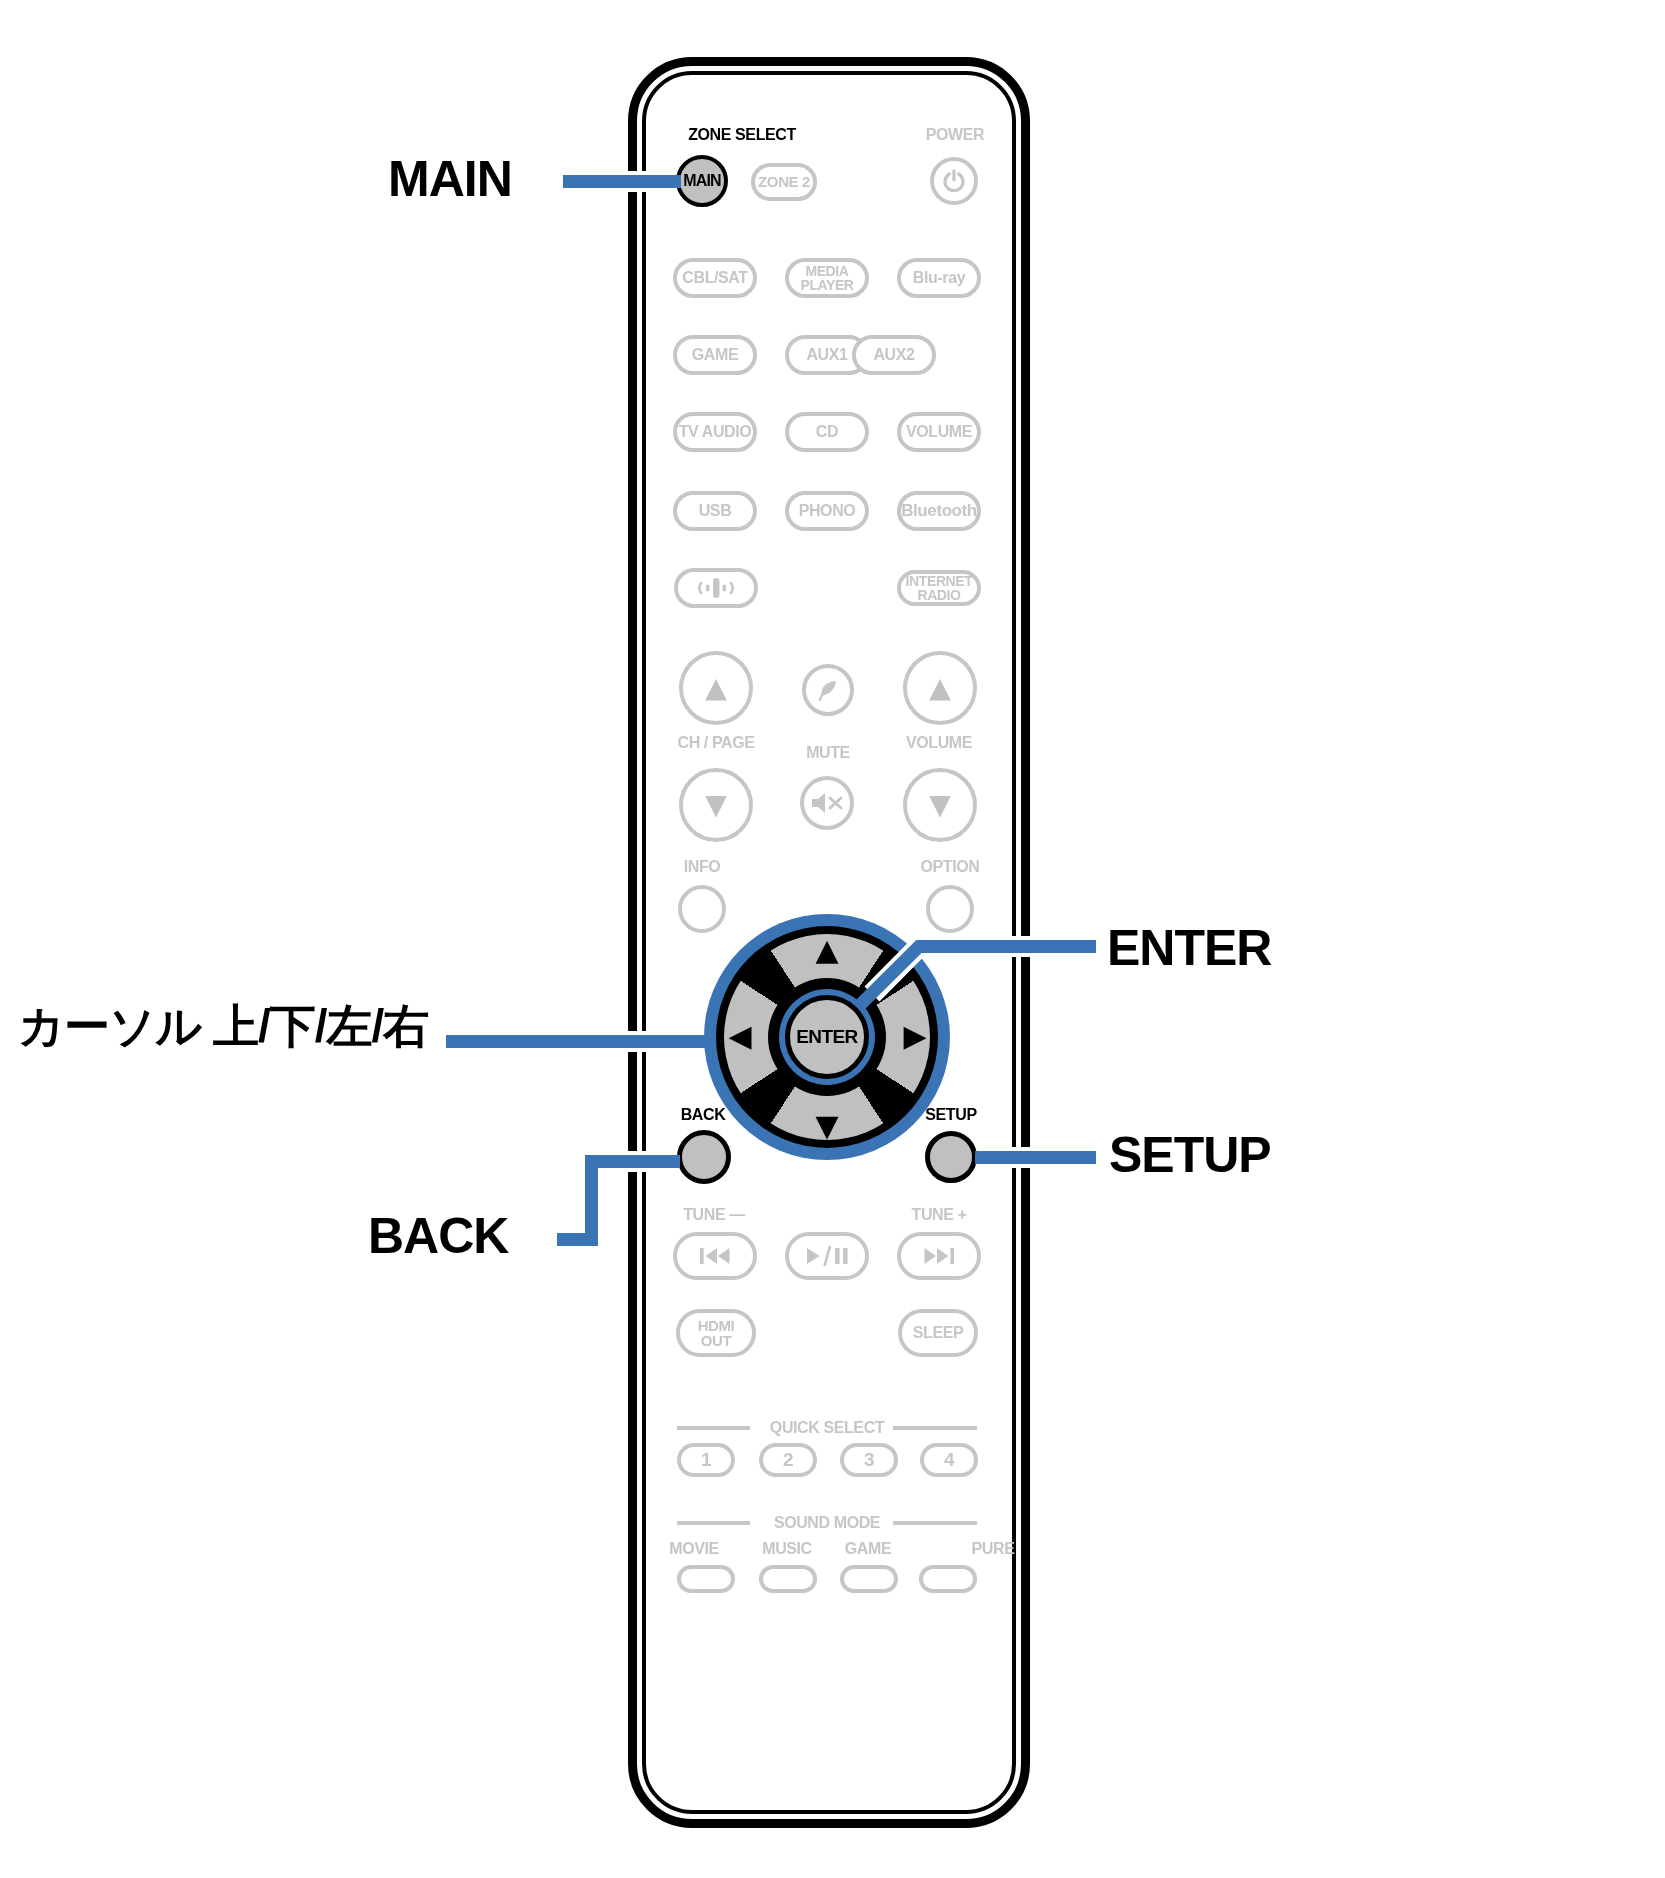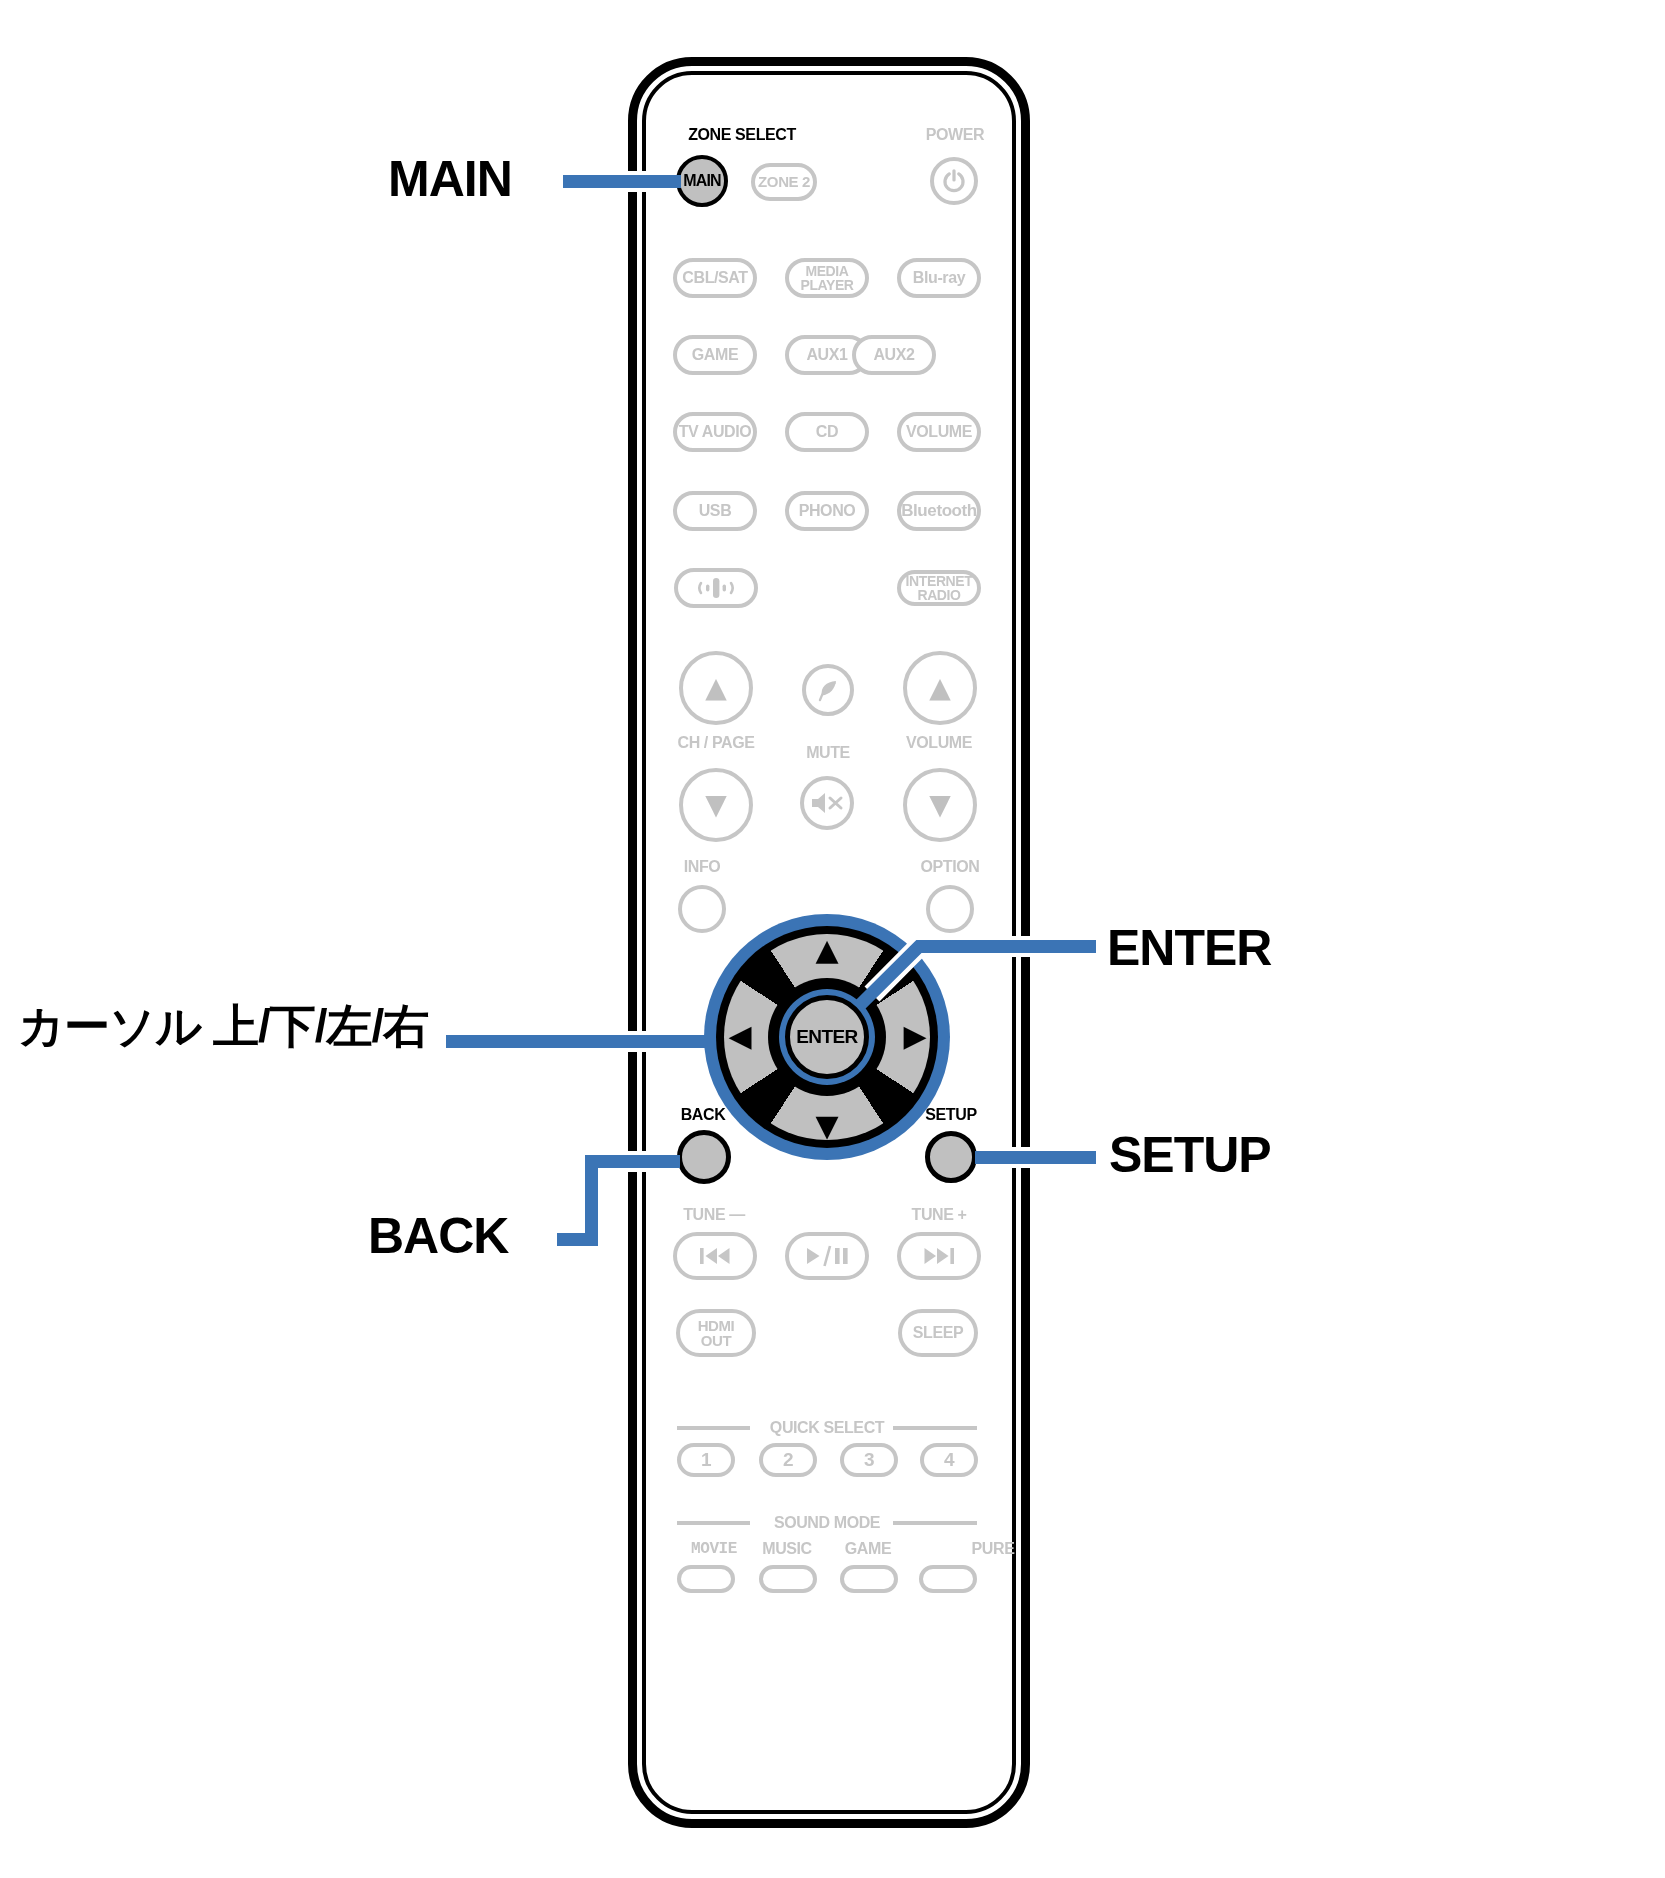--- a/index.html
+++ b/index.html
@@ -183,21 +183,21 @@
 
   <div class="pill" style="left:706px;top:1460px;width:58px;height:34px;font-size:19px;">1</div>
   <div class="pill" style="left:788px;top:1460px;width:58px;height:34px;font-size:19px;">2</div>
   <div class="pill" style="left:869px;top:1460px;width:58px;height:34px;font-size:19px;">3</div>
   <div class="pill" style="left:949px;top:1460px;width:58px;height:34px;font-size:19px;">4</div>
 
   <div class="hline" style="left:677px;top:1521px;width:73px;"></div>
   <div class="lbl" style="left:827px;top:1523px;">SOUND MODE</div>
   <div class="hline" style="left:893px;top:1521px;width:84px;"></div>
 
-  <div class="lbl" style="left:714px;top:1549px;font-family:Liberation Mono, monospace;">MOVIE</div>
+  <div class="lbl" style="left:694px;top:1549px;">MOVIE</div>
   <div class="lbl" style="left:787px;top:1549px;">MUSIC</div>
   <div class="lbl" style="left:868px;top:1549px;">GAME</div>
   <div class="lbl" style="left:948px;top:1549px;margin-left:45px;">PURE</div>
 
   <div class="pill" style="left:706px;top:1579px;width:58px;height:28px;"></div>
   <div class="pill" style="left:788px;top:1579px;width:58px;height:28px;"></div>
   <div class="pill" style="left:869px;top:1579px;width:58px;height:28px;"></div>
   <div class="pill" style="left:948px;top:1579px;width:58px;height:28px;"></div>
 
   <div class="callout" style="left:388px;top:150px;">MAIN</div>

